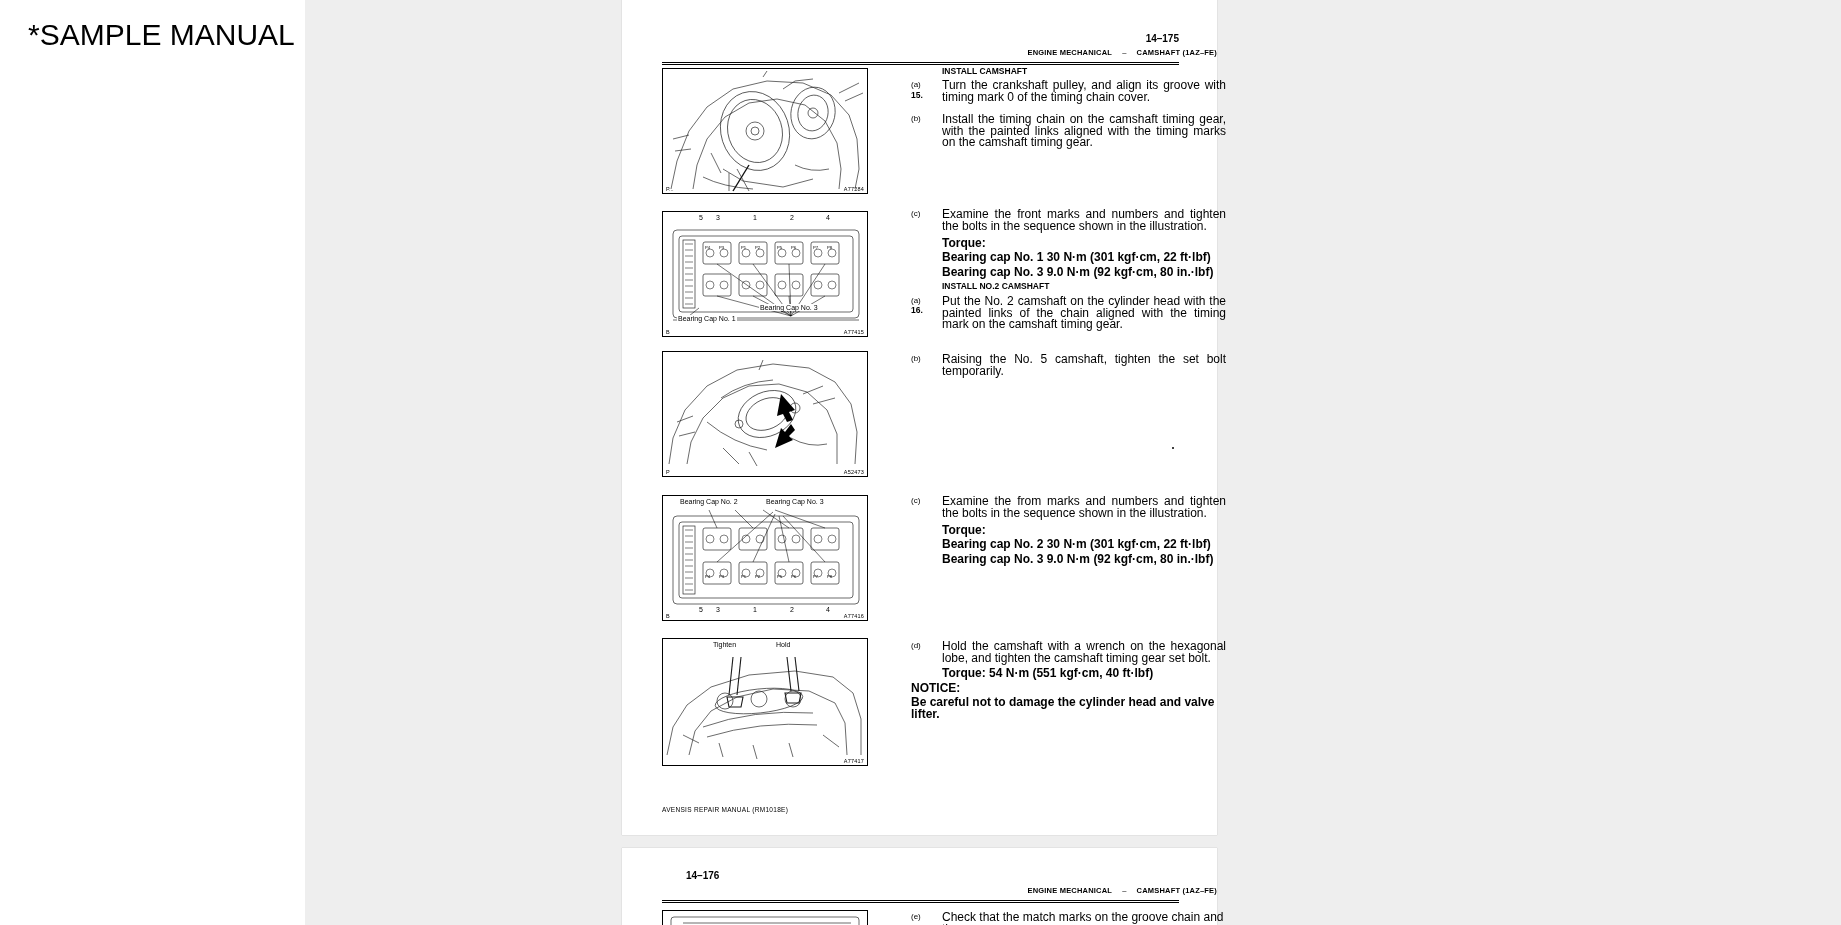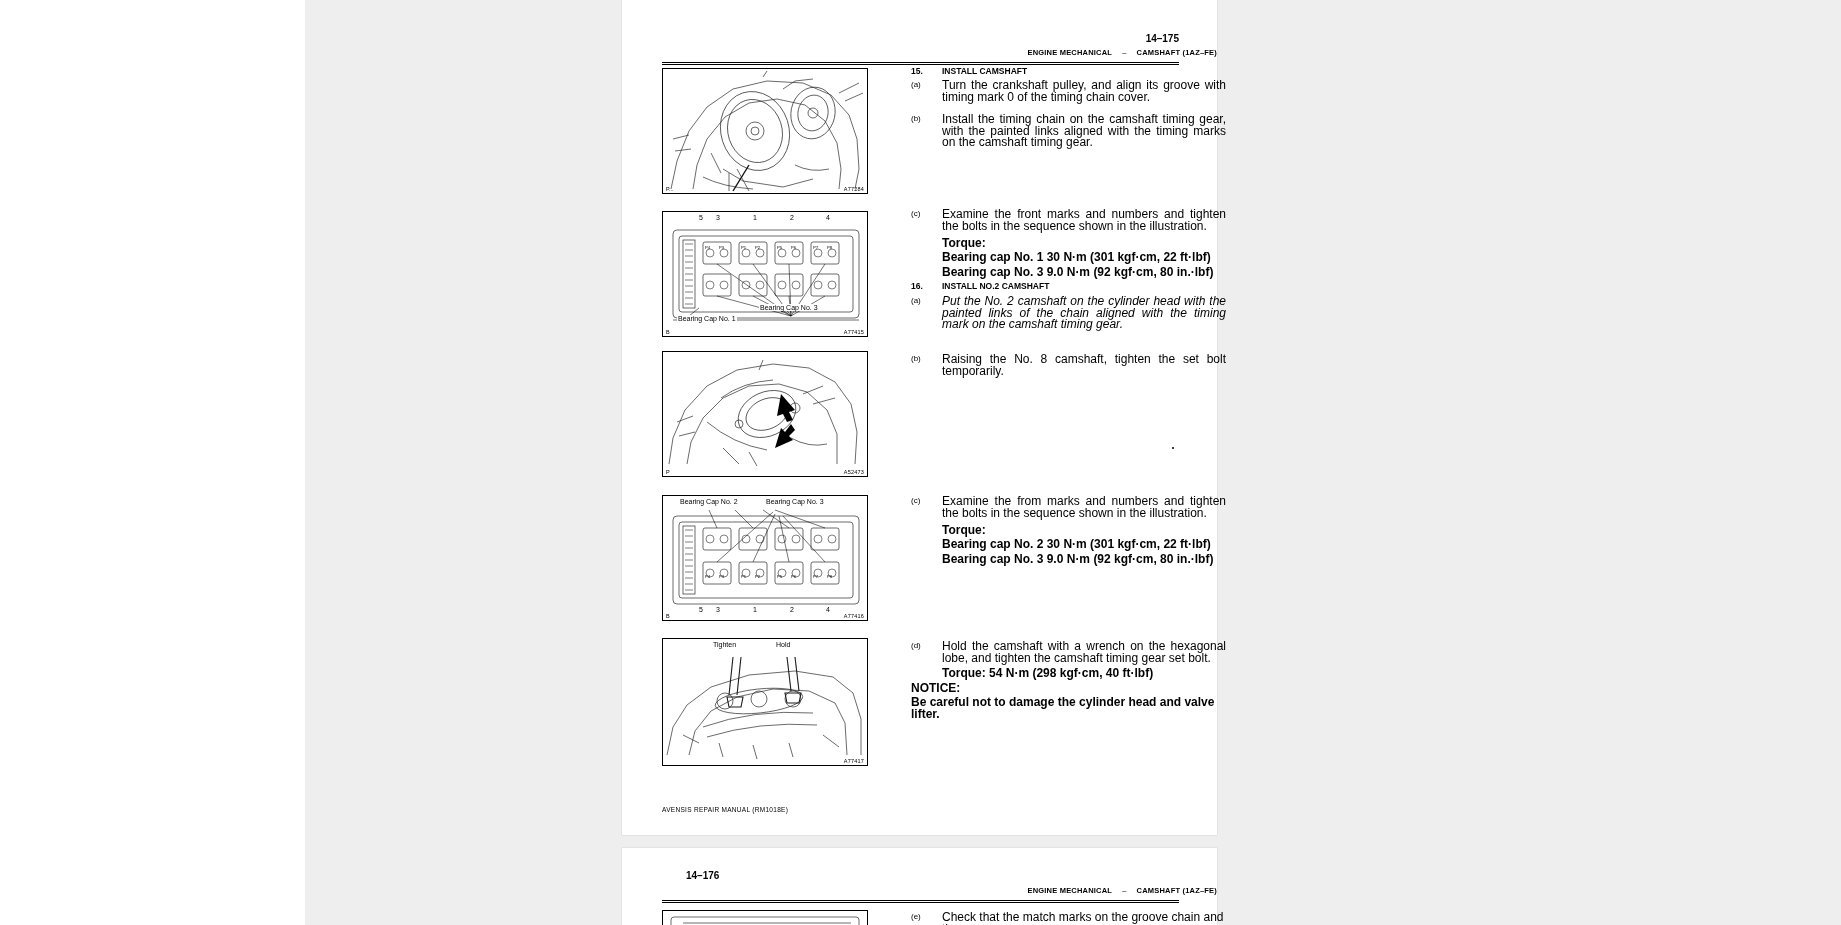--- a/index.html
+++ b/index.html
@@ -119,20 +119,21 @@
     position: absolute;
     font-size: 12px;
     line-height: 11.6px;
     color: #000;
   }
   .txt.just { text-align: justify; }
   .step-num {
     position: absolute;
     font-size: 8.5px;
     font-weight: bold;
+    margin-top: 24px;
   }
   .step-title {
     position: absolute;
     font-size: 8.5px;
     font-weight: bold;
     white-space: nowrap;
   }
   .sub-lbl {
     position: absolute;
     font-size: 8px;
@@ -161,20 +162,21 @@
     background: #000;
     border-radius: 50%;
   }
 </style>
 </head>
 <body>
 
 <div id="root">
 
   <div class="left-strip"></div>
+  <div class="sample-label">*SAMPLE MANUAL</div>
 
   <div class="page" id="page1">
     <div class="page-inner">
 
       <div class="pg-num">14–175</div>
       <div class="hdr-title">
         <span>ENGINE MECHANICAL</span><span class="sep">–</span><span>CAMSHAFT (1AZ–FE)</span>
       </div>
       <div class="hdr-line"></div>
       <div class="hdr-line2"></div>
@@ -296,21 +298,21 @@
       <div class="sub-lbl" style="left:289px; top:209px;">(c)</div>
       <div class="txt just" style="left:320px; top:209px; width:284px;">Examine the front marks and numbers and tighten the bolts in the sequence shown in the illustration.</div>
       <div class="txt bold" style="left:320px; top:238px;">Torque:</div>
       <div class="txt bold" style="left:320px; top:252px; width:290px;">Bearing cap No. 1  30 N·m (301 kgf·cm, 22 ft·lbf)</div>
       <div class="txt bold" style="left:320px; top:267px; width:290px;">Bearing cap No. 3  9.0 N·m (92 kgf·cm, 80 in.·lbf)</div>
 
       <div class="step-num" style="left:289px; top:281px;">16.</div>
       <div class="step-title" style="left:320px; top:281px;">INSTALL NO.2 CAMSHAFT</div>
 
       <div class="sub-lbl" style="left:289px; top:296px;">(a)</div>
-      <div class="txt just" style="left:320px; top:296px; width:284px;font-style:italic;">Put the No. 2 camshaft on the cylinder head with the painted links of the chain aligned with the timing mark on the camshaft timing gear.</div>
+      <div class="txt just" style="left:320px; top:296px; width:284px;">Put the No. 2 camshaft on the cylinder head with the painted links of the chain aligned with the timing mark on the camshaft timing gear.</div>
 
       <div class="fig" style="left:40px; top:351px; width:204px; height:124px;">
         <svg width="204" height="124" viewBox="0 0 204 124">
           <g fill="none" stroke="#2b2b2b" stroke-width="0.7">
             <path d="M6 112 L10 86 L22 58 L44 34 L74 18 L110 12 L146 16 L172 30 L188 52 L194 80 L192 112"></path>
             <path d="M24 112 L28 90 L40 66 L60 46 L86 34 L116 32 L144 40 L164 58 L174 82 L174 112"></path>
             <ellipse cx="104" cy="62" rx="30" ry="22" transform="rotate(-24 104 62)"></ellipse>
             <ellipse cx="104" cy="62" rx="22" ry="15" transform="rotate(-24 104 62)"></ellipse>
             <path d="M58 46 Q 80 30 110 28"></path>
             <path d="M44 70 Q 70 92 104 98"></path>
@@ -328,21 +330,21 @@
           <g fill="#000" stroke="none">
             <path d="M118 42 L132 58 L126 60 L130 68 L124 70 L120 62 L114 64 Z"></path>
             <path d="M112 96 L118 76 L122 80 L128 72 L132 78 L126 84 L130 88 Z"></path>
           </g>
         </svg>
         <div class="pmark">P</div>
         <div class="code">A52473</div>
       </div>
 
       <div class="sub-lbl" style="left:289px; top:354px;">(b)</div>
-      <div class="txt just" style="left:320px; top:354px; width:284px;">Raising the No. 8 camshaft, tighten the set bolt temporarily.</div>
+      <div class="txt just" style="left:320px; top:354px; width:284px;">Raising the No. 5 camshaft, tighten the set bolt temporarily.</div>
 
       <div class="dot-mark" style="left:550px; top:447px;"></div>
 
       <div class="fig" style="left:40px; top:495px; width:204px; height:124px;">
         <svg width="204" height="124" viewBox="0 0 204 124">
           <g fill="none" stroke="#2b2b2b" stroke-width="0.7">
             <rect x="10" y="20" width="186" height="88" rx="4"></rect>
             <rect x="16" y="26" width="174" height="76" rx="3"></rect>
             <rect x="20" y="30" width="12" height="68"></rect>
             <g stroke-width="0.6">
@@ -441,21 +443,21 @@
             <path d="M122 54 L138 54 L136 64 L124 64 Z"></path>
           </g>
         </svg>
         <div class="capt" style="left:49px; top:2px;">Tighten</div>
         <div class="capt" style="left:112px; top:2px;">Hold</div>
         <div class="code">A77417</div>
       </div>
 
       <div class="sub-lbl" style="left:289px; top:641px;">(d)</div>
       <div class="txt just" style="left:320px; top:641px; width:284px;">Hold the camshaft with a wrench on the hexagonal lobe, and tighten the camshaft timing gear set bolt.</div>
-      <div class="txt bold" style="left:320px; top:668px; width:290px;">Torque: 54 N·m (298 kgf·cm, 40 ft·lbf)</div>
+      <div class="txt bold" style="left:320px; top:668px; width:290px;">Torque: 54 N·m (551 kgf·cm, 40 ft·lbf)</div>
       <div class="txt bold" style="left:289px; top:683px;">NOTICE:</div>
       <div class="txt bold" style="left:289px; top:697px; width:320px;">Be careful not to damage the cylinder head and valve lifter.</div>
 
       <div class="footer">AVENSIS REPAIR MANUAL   (RM1018E)</div>
     </div>
   </div>
 
   <div class="page" id="page2">
     <div class="page-inner">
       <div class="pg-num" style="left:40px; right:auto; top:22px;margin-left:24px;">14–176</div>

